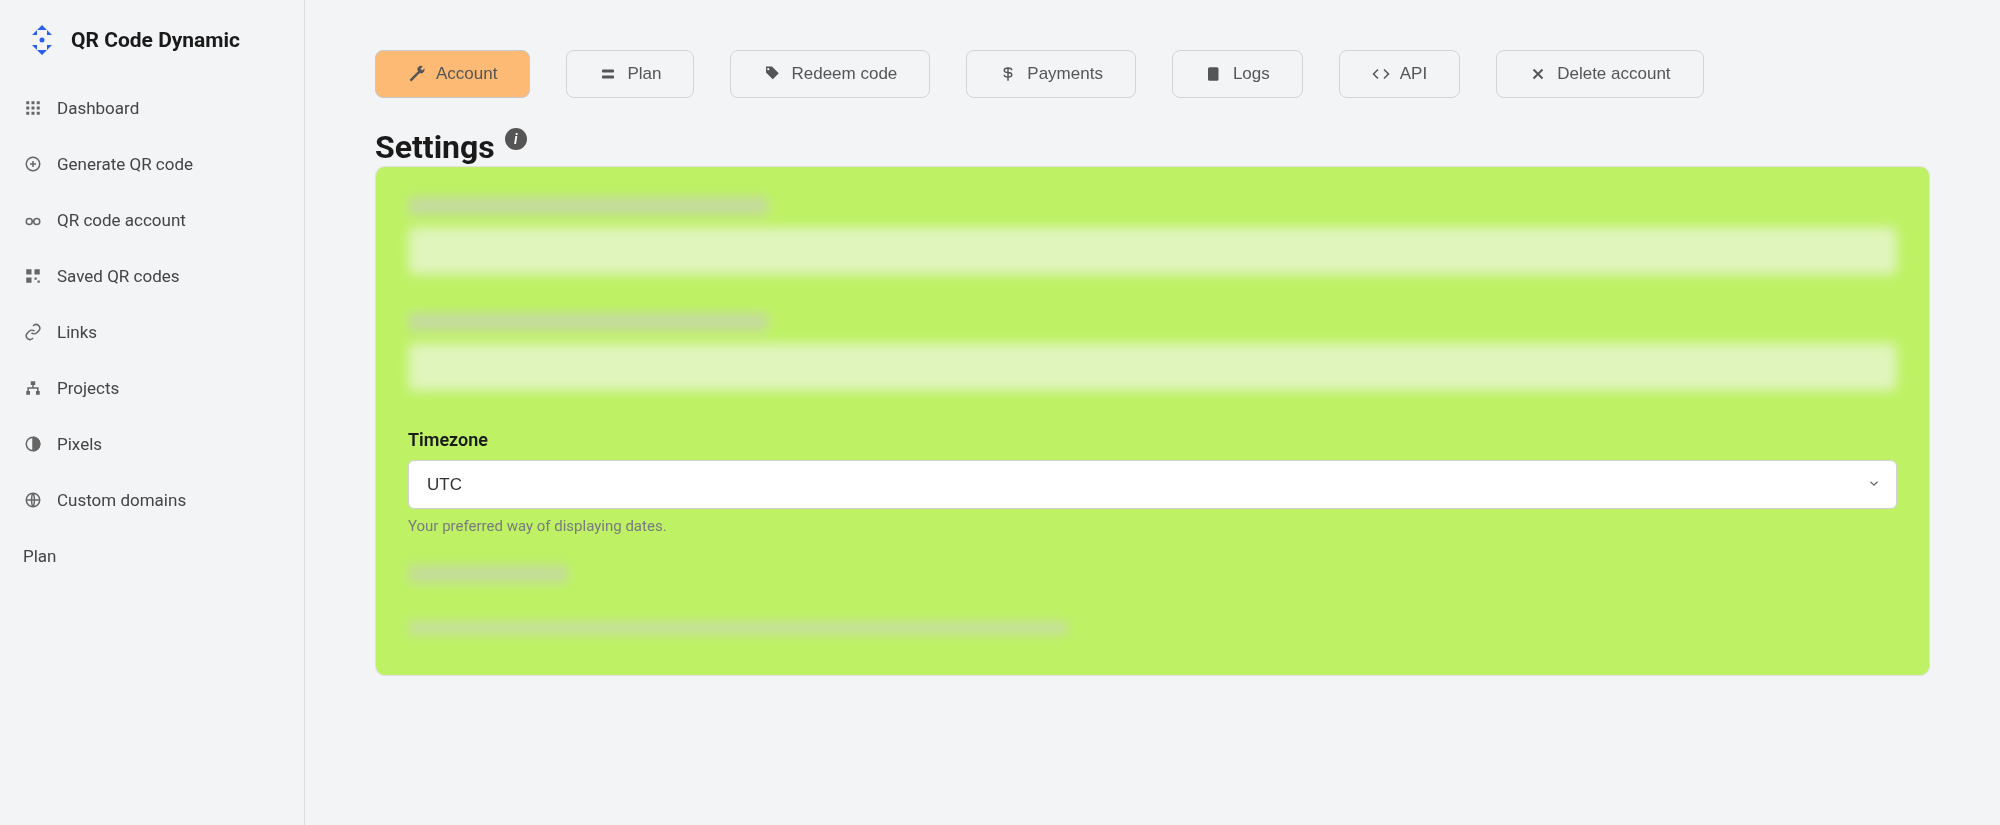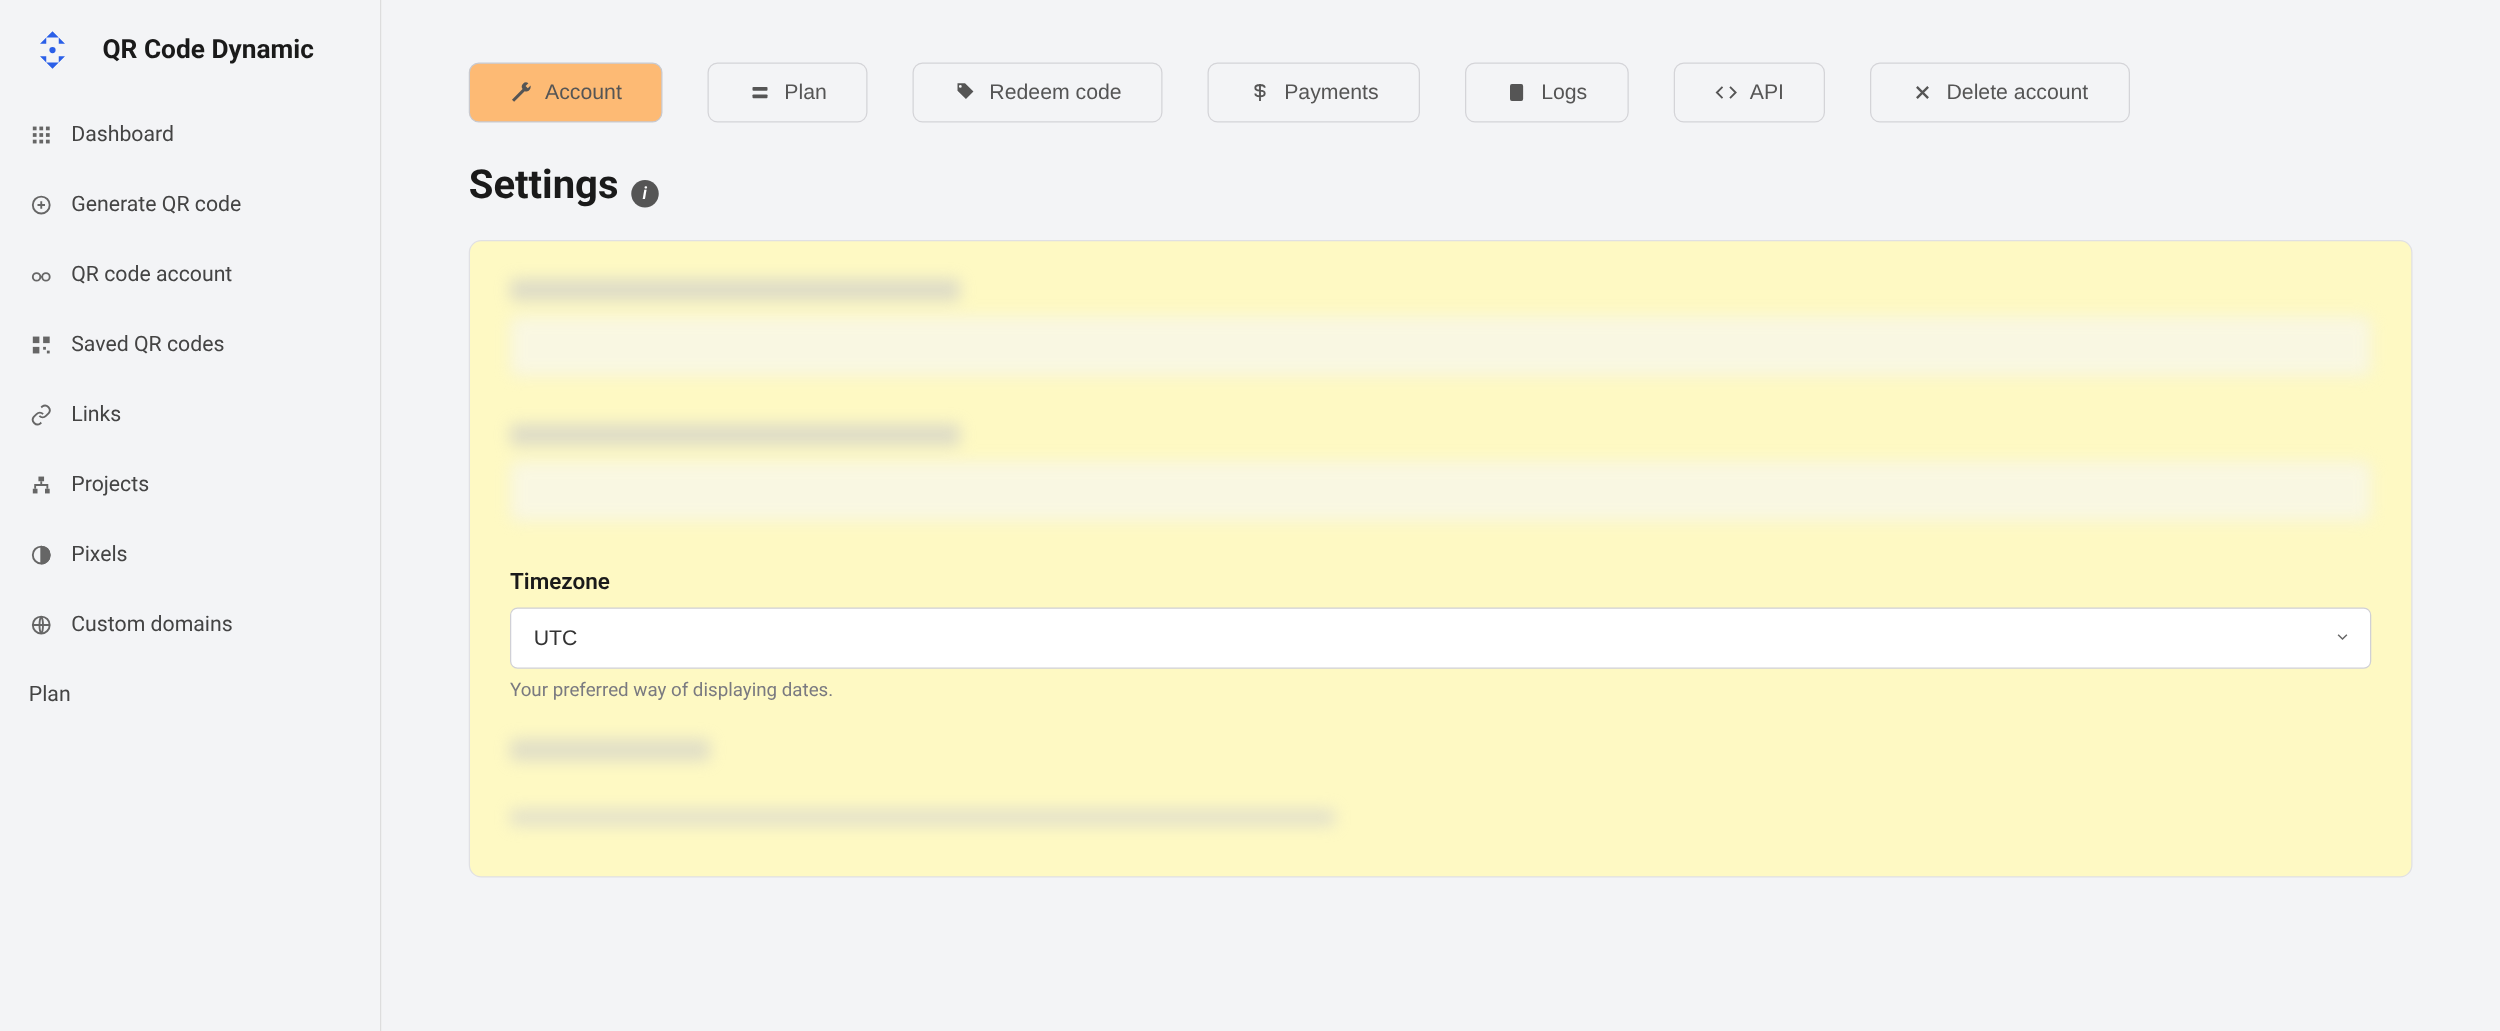--- a/index.html
+++ b/index.html
@@ -19,21 +19,21 @@
       width: 305px;
       background: #f3f4f6;
       border-right: 1px solid #ddd;
       padding: 20px 0;
       display: flex;
       flex-direction: column;
     }
     .logo {
       display: flex;
       align-items: center;
-      gap: 20px;
+      gap: 9px;
       padding: 0 22px 20px 22px;
     }
     .logo-icon {
       width: 40px;
       height: 40px;
       display: flex;
       align-items: center;
       justify-content: center;
     }
     .logo-text {
@@ -92,44 +92,43 @@
       display: flex;
       align-items: center;
       justify-content: center;
     }
     .tab svg {
       width: 18px;
       height: 18px;
     }
     .heading {
       display: flex;
-      align-items: flex-end;
+      align-items: flex-start;
       gap: 10px;
-      margin-bottom: 26px;
     }
     .heading h1 {
       font-size: 32px;
       font-weight: 700;
       color: #1a1a1a;
     }
     .heading .info {
       width: 22px;
       height: 22px;
       border-radius: 50%;
       background: #555;
       color: #fff;
       display: flex;
       align-items: center;
       justify-content: center;
       font-size: 14px;
       font-style: italic;
       font-weight: 600;
     }
     .card {
-      background: #fef9c3;
+      background: #bef264;
       border: 1px solid #e0e0e4;
       border-radius: 10px;
       padding: 30px 32px 40px 32px;
       position: relative;
     }
     .blurred-field {
       filter: blur(6px);
       opacity: 0.6;
       pointer-events: none;
       margin-bottom: 38px;

